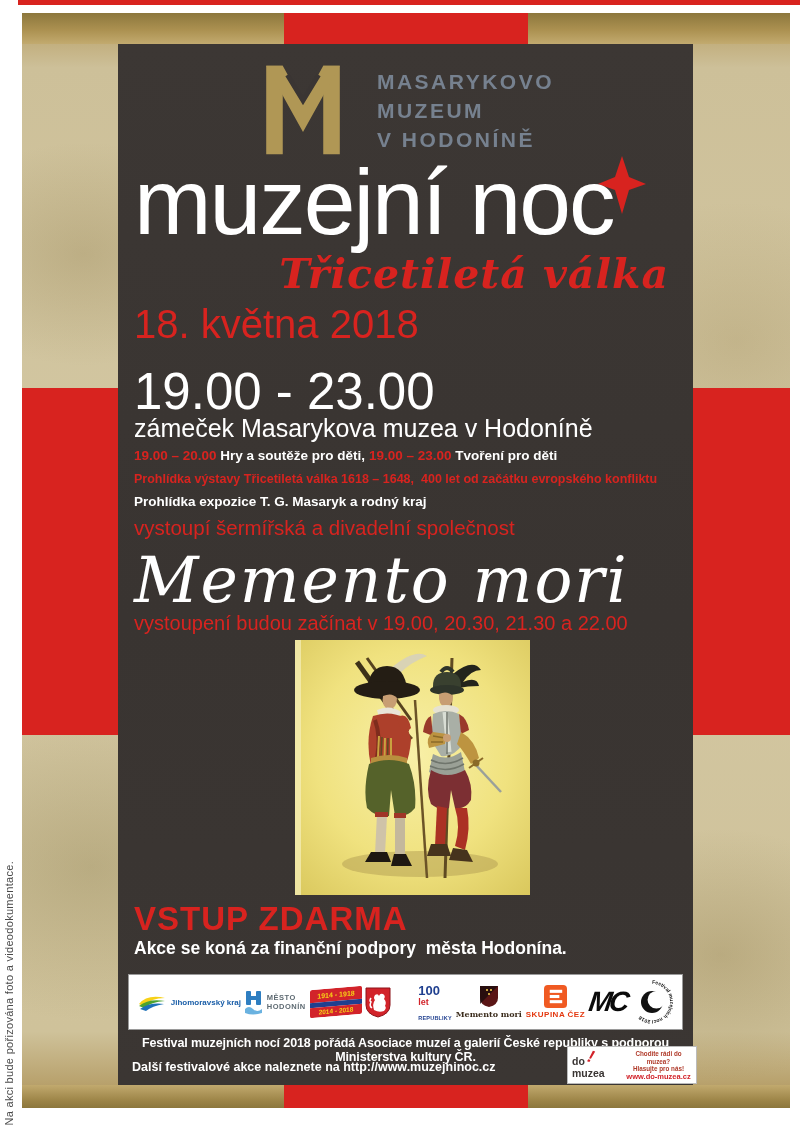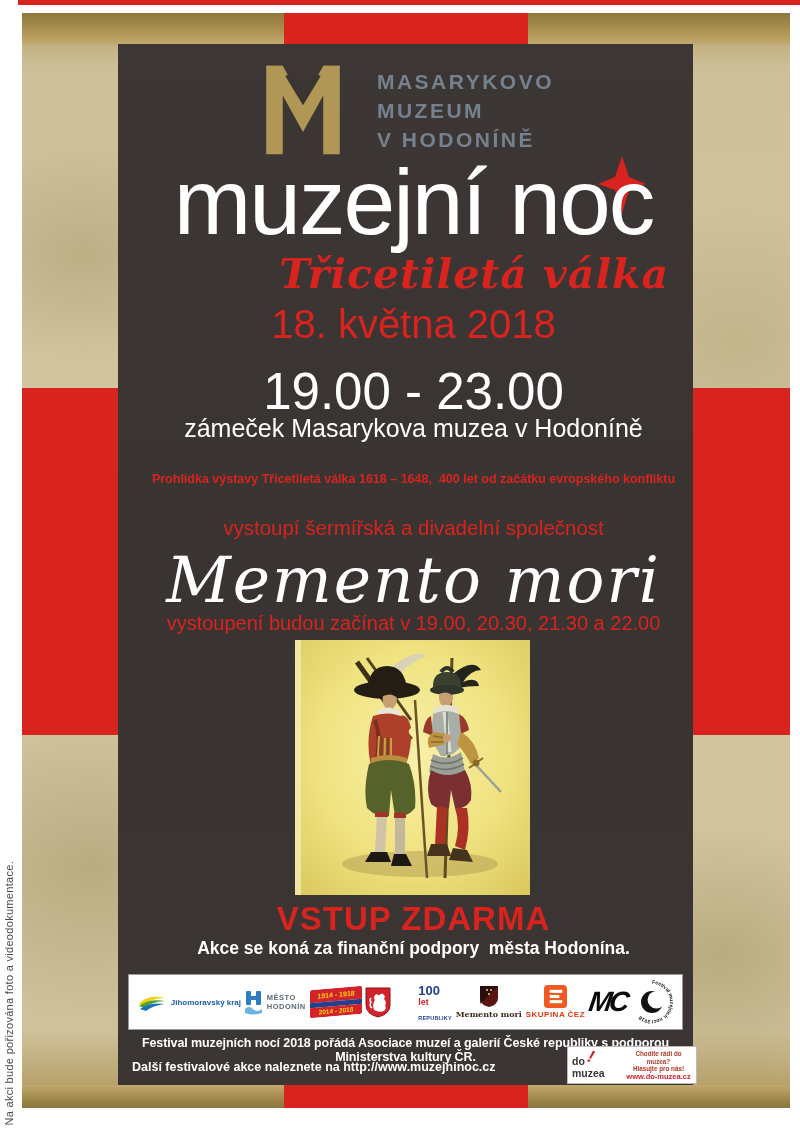--- a/index.html
+++ b/index.html
@@ -1,19 +1,19 @@
 <!DOCTYPE html>
 <html><head>
 <meta charset="utf-8">
 <style>
   html,body{margin:0;padding:0;}
   body{width:800px;height:1132px;position:relative;background:#ffffff;overflow:hidden;
        font-family:"Liberation Sans",sans-serif;}
   .abs{position:absolute;}
-  .ctr{position:absolute;left:8px;width:100%;text-align:center;}
+  .ctr{position:absolute;left:16px;width:100%;}
 
   
   .topline{left:18px;top:0;width:782px;height:5px;background:#d8231f;}
   .parchment{left:22px;top:13px;width:768px;height:1095px;
     background:
       radial-gradient(ellipse 220px 160px at 8% 22%, rgba(140,120,70,.28), transparent 70%),
       radial-gradient(ellipse 260px 200px at 93% 30%, rgba(150,128,76,.24), transparent 70%),
       radial-gradient(ellipse 300px 220px at 9% 78%, rgba(125,110,60,.28), transparent 70%),
       radial-gradient(ellipse 240px 180px at 91% 86%, rgba(135,115,65,.30), transparent 70%),
       radial-gradient(ellipse 160px 90px at 45% 60%, rgba(170,160,100,.25), transparent 70%),
@@ -128,22 +128,24 @@
   <svg class="abs" style="left:480px;top:112px;" width="48" height="58" viewBox="0 0 48 58">
     <polygon points="24,0 31,21 48,28 31,34 24,58 17,34 0,28 17,21" fill="#d8231f"></polygon>
   </svg>
 
   <div class="ctr title">muzejní noc</div>
   <div class="subtitle">Třicetiletá válka</div>
   <div class="ctr date">18. května 2018</div>
   <div class="ctr time">19.00 - 23.00</div>
   <div class="ctr venue">zámeček Masarykova muzea v Hodoníně</div>
 
+  <div class="ctr kids"><span class="rd">19.00 – 20.00</span><span> Hry a soutěže pro děti, </span><span class="rd">19.00 – 23.00</span><span> Tvoření pro děti</span></div>
 
   <div class="ctr exh1">Prohlídka výstavy Třicetiletá válka 1618 – 1648,  400 let od začátku evropského konfliktu</div>
+  <div class="ctr exh2">Prohlídka expozice T. G. Masaryk a rodný kraj</div>
   <div class="ctr intro">vystoupí šermířská a divadelní společnost</div>
   <div class="ctr memento">Memento mori</div>
   <div class="ctr times2">vystoupení budou začínat v 19.00, 20.30, 21.30 a 22.00</div>
 
   <svg class="abs art" viewBox="0 0 235 255">
     <defs>
       <radialGradient id="bgp" cx="50%" cy="45%" r="75%">
         <stop offset="0%" stop-color="#f8f0a8"></stop>
         <stop offset="55%" stop-color="#f0e27f"></stop>
         <stop offset="100%" stop-color="#d9c75c"></stop>

